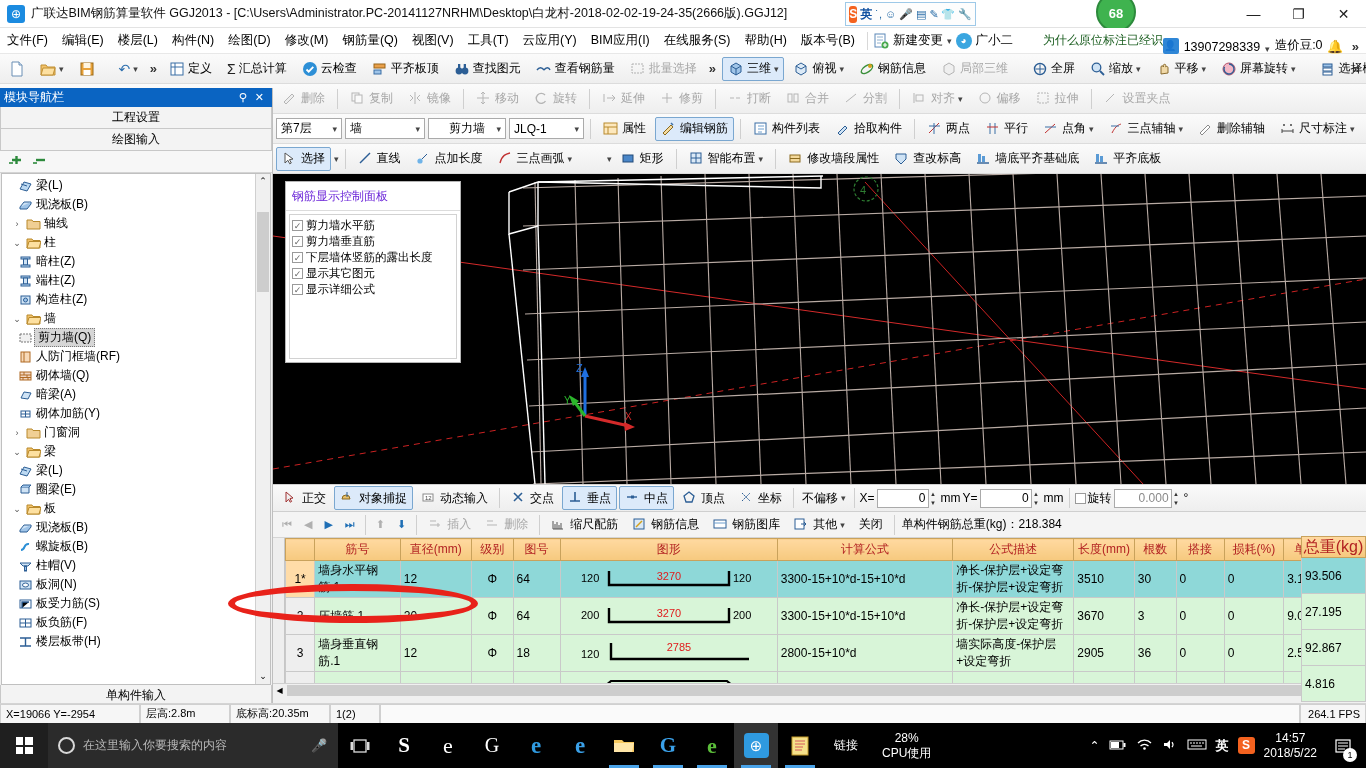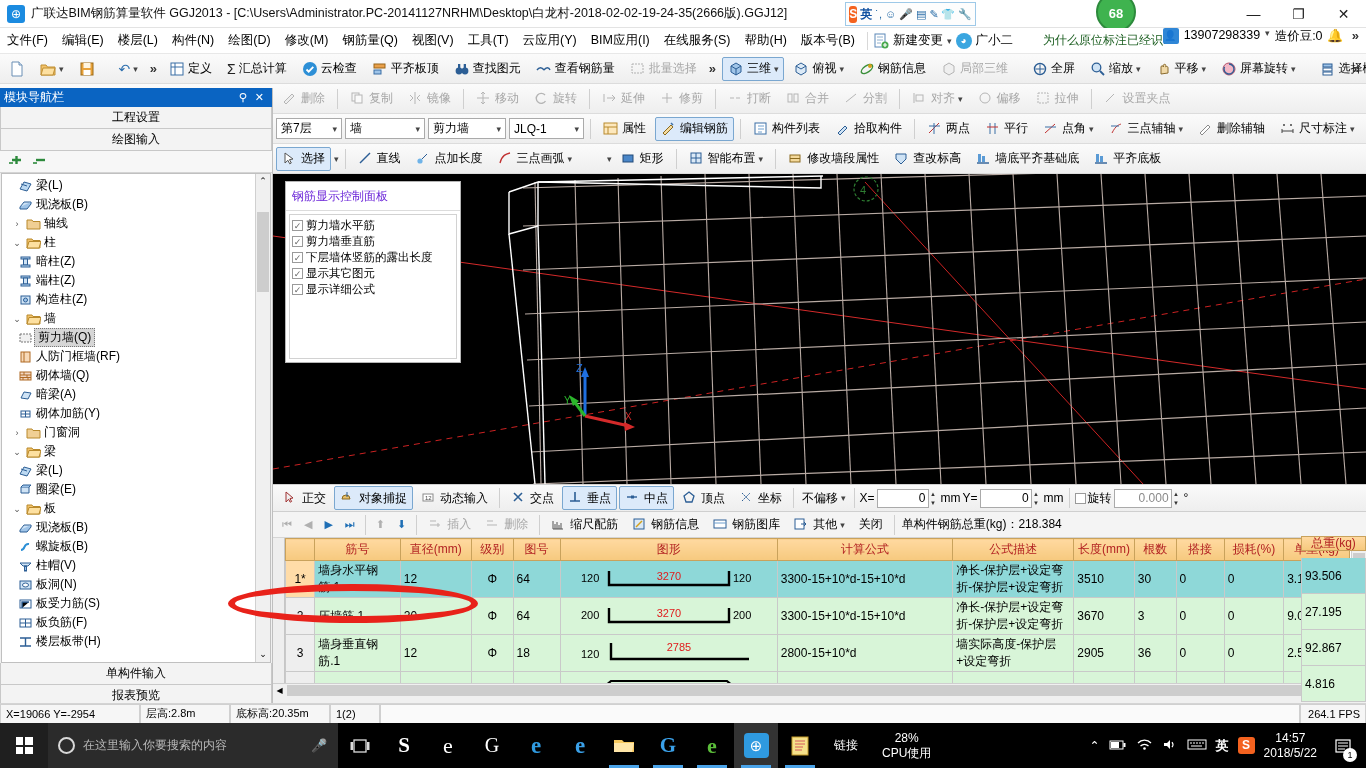--- a/index.html
+++ b/index.html
@@ -42,21 +42,21 @@
   .winbtns { position:absolute; right:0; top:0; height:28px; display:flex; }
   .winbtn { width:45px;height:28px;display:flex;align-items:center;justify-content:center;font-size:14px;color:#222; }
 
   
   .menubar {
     height:26px; background:#ffffff; display:flex; align-items:center; position:relative;
     border-bottom:1px solid #e8e8e8; font-size:12.5px;
   }
   .menuitem { padding:3px 7px; white-space:nowrap; }
   .menu-sep { width:1px;height:18px;background:#d8d8d8;margin:0 5px; }
-  .mb-right { position:absolute; right:4px; top:0; height:26px; display:flex; align-items:flex-start; gap:5px; }
+  .mb-right { position:absolute; right:4px; top:0; height:26px; display:flex; align-items:flex-end; gap:5px; }
   .tb-chip { display:flex;align-items:center;gap:4px;white-space:nowrap; }
   .smiley { width:16px;height:16px;border-radius:50%;background:#3aa6e0;color:#fff;font-size:10px;text-align:center;line-height:16px; }
   .promo { color:#1b5e20; font-size:12px; white-space:nowrap; }
   .user-ico { width:16px;height:16px;background:#2f86d6;border-radius:2px;color:#fff;font-size:10px;text-align:center;line-height:16px; }
   .bell { color:#2f86d6; font-size:13px; }
   .chev { color:#444; font-size:9px; }
 
   
   .toolrow {
     height:30px; background:#f5f5f5; border-bottom:1px solid #dcdcdc;
@@ -582,21 +582,21 @@
 
   <div class="toolrow" style="padding-left:276px">
     <div class="numbox" style="width:66px;justify-content:flex-start;padding-left:4px;height:21px">
       <span>第7层</span>
       <span class="chev" style="position:absolute;right:4px">▾</span>
     </div>
     <div class="numbox" style="width:80px;justify-content:flex-start;padding-left:4px;height:21px">
       <span>墙</span>
       <span class="chev" style="position:absolute;right:4px">▾</span>
     </div>
-    <div class="numbox" style="width:78px;justify-content:flex-start;padding-left:4px;height:21px">
+    <div class="numbox" style="width:78px;justify-content:flex-start;padding-left:20px;height:21px">
       <span>剪力墙</span>
       <span class="chev" style="position:absolute;right:4px">▾</span>
     </div>
     <div class="numbox" style="width:75px;justify-content:flex-start;padding-left:4px;height:21px">
       <span>JLQ-1</span>
       <span class="chev" style="position:absolute;right:4px">▾</span>
     </div>
     <div class="vsep"></div>
     <div class="tbtn">
       <span class="g">
@@ -1060,21 +1060,20 @@
               <span class="lb">楼层板带(H)</span>
             </div>
           </div>
         <div class="tscroll">
           <div class="up">⌃</div>
           <div class="thumb"></div>
           <div class="dn" style="position:absolute;bottom:0;left:0;right:0">⌄</div>
         </div>
       </div>
       <div class="navbtn">单构件输入</div>
-      <div class="navbtn">报表预览</div>
     </div>
 
     <div class="main" style="margin-left:273px;width:1093px;">
 
       <div class="viewport">
         <svg width="1093" height="310" style="position:absolute;left:0;top:0">
 
           <line x1="0" y1="62" x2="1093" y2="215" stroke="#d42a2a" stroke-width="1"></line>
           <line x1="0" y1="295" x2="1093" y2="105" stroke="#cc2222" stroke-width="1" stroke-dasharray="6 5"></line>
           <line x1="592" y1="8" x2="870" y2="310" stroke="#cc2222" stroke-width="1"></line>
@@ -1464,23 +1463,23 @@
         </div>
       </div>
       <div class="hscroll">
         <span class="lft">◀</span>
         <div class="hthumb"></div>
         <span class="rgt">▶</span>
       </div>
     </div>
   </div>
 
-  <div style="position:absolute;left:1301px;top:536px;width:65px;height:15px;
+  <div style="position:absolute;left:1301px;top:536px;width:65px;height:22px;
               background:linear-gradient(#ffd9a0,#f6c97e);border:1px solid #c9a25c;color:#b22222;
-              font-size:12px;display:flex;align-items:center;justify-content:center;">总重(kg)</div>
+              font-size:16px;display:flex;align-items:center;justify-content:center;">总重(kg)</div>
 
   <div class="redellipse"></div>
 
   <div class="statusbar" style="position:absolute;left:0;bottom:45px;width:1366px;">
     <div class="sb-cell" style="width:140px">X=19066 Y=-2954</div>
     <div class="sb-cell" style="width:90px">层高:2.8m</div>
     <div class="sb-cell" style="width:100px">底标高:20.35m</div>
     <div class="sb-cell" style="width:50px">1(2)</div>
     <div class="sb-grow"></div>
     <div class="sb-cell" style="width:66px;justify-content:flex-end">264.1 FPS</div>

